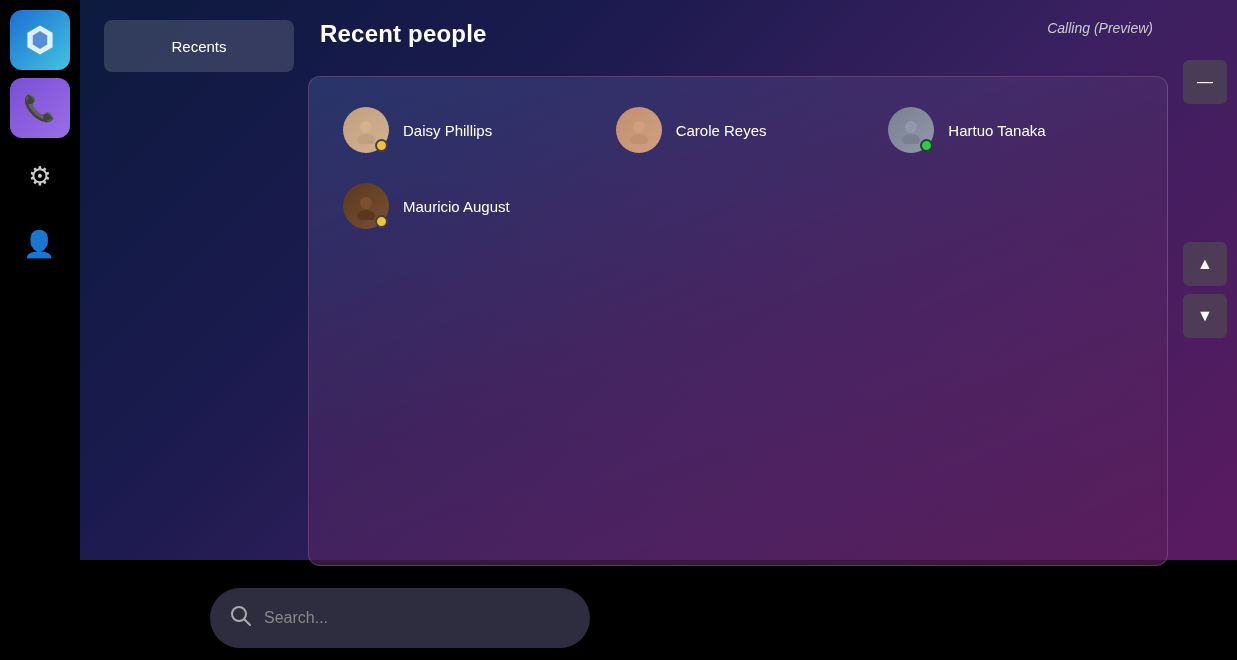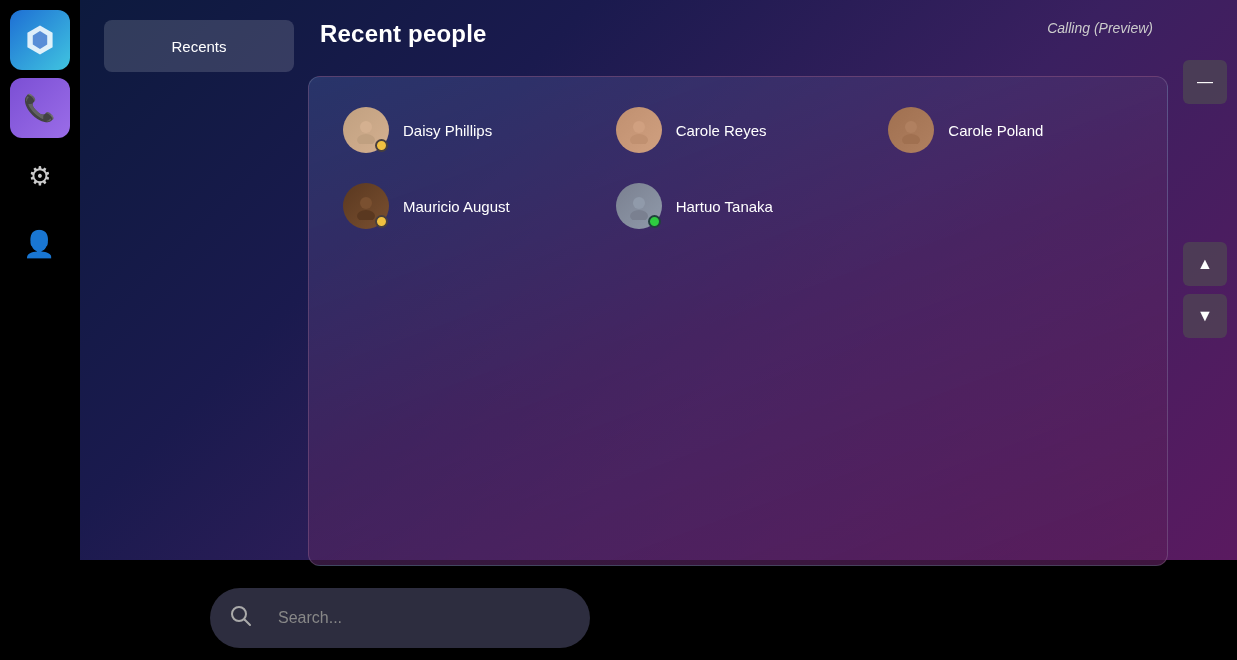--- a/index.html
+++ b/index.html
@@ -228,21 +228,20 @@
       flex-shrink: 0;
     }
 
     .search-input {
       background: transparent;
       border: none;
       outline: none;
       color: #86efac;
       font-size: 16px;
       width: 100%;
-      margin-left: 14px;
     }
 
     .search-input::placeholder {
       color: #888;
     }
 
     
     .face-daisy { background: linear-gradient(135deg, #c0a080, #d4b090); }
     .face-amanda { background: linear-gradient(135deg, #b08060, #c09070); }
     .face-hilary { background: linear-gradient(135deg, #c09070, #d0a080); }
@@ -310,58 +309,47 @@
           <div class="avatar-circle face-hilary">
             <svg viewBox="0 0 28 28" fill="none">
               <circle cx="14" cy="11" r="6" fill="#d0a080"></circle>
               <ellipse cx="14" cy="24" rx="9" ry="6" fill="#c09070"></ellipse>
             </svg>
           </div>
         </div>
         <span class="person-name">Carole Reyes</span>
       </div>
 
+
       <div class="person-item">
         <div class="avatar-wrapper">
-          <div class="avatar-circle face-carole">
+          <div class="avatar-circle face-hartuo">
             <svg viewBox="0 0 28 28" fill="none">
-              <circle cx="14" cy="11" r="6" fill="#b08060"></circle>
-              <ellipse cx="14" cy="24" rx="9" ry="6" fill="#a07050"></ellipse>
+              <circle cx="14" cy="11" r="6" fill="#909aaa"></circle>
+              <ellipse cx="14" cy="24" rx="9" ry="6" fill="#7a8090"></ellipse>
             </svg>
           </div>
+          <div class="status-dot green"></div>
         </div>
-        <span class="person-name">Carole Poland</span>
+        <span class="person-name">Hartuo Tanaka</span>
       </div>
 
       <div class="person-item">
         <div class="avatar-wrapper">
           <div class="avatar-circle face-mauricio">
             <svg viewBox="0 0 28 28" fill="none">
               <circle cx="14" cy="11" r="6" fill="#7a5030"></circle>
               <ellipse cx="14" cy="24" rx="9" ry="6" fill="#5a3820"></ellipse>
             </svg>
           </div>
           <div class="status-dot yellow"></div>
         </div>
         <span class="person-name">Mauricio August</span>
       </div>
 
-      <div class="person-item">
-        <div class="avatar-wrapper">
-          <div class="avatar-circle face-hartuo">
-            <svg viewBox="0 0 28 28" fill="none">
-              <circle cx="14" cy="11" r="6" fill="#909aaa"></circle>
-              <ellipse cx="14" cy="24" rx="9" ry="6" fill="#7a8090"></ellipse>
-            </svg>
-          </div>
-          <div class="status-dot green"></div>
-        </div>
-        <span class="person-name">Hartuo Tanaka</span>
-      </div>
-
 
     </div>
   </div>
 
   <div class="right-controls">
     <div class="ctrl-btn minus-btn">—</div>
     <div class="ctrl-btn">▲</div>
     <div class="ctrl-btn">▼</div>
   </div>
 

